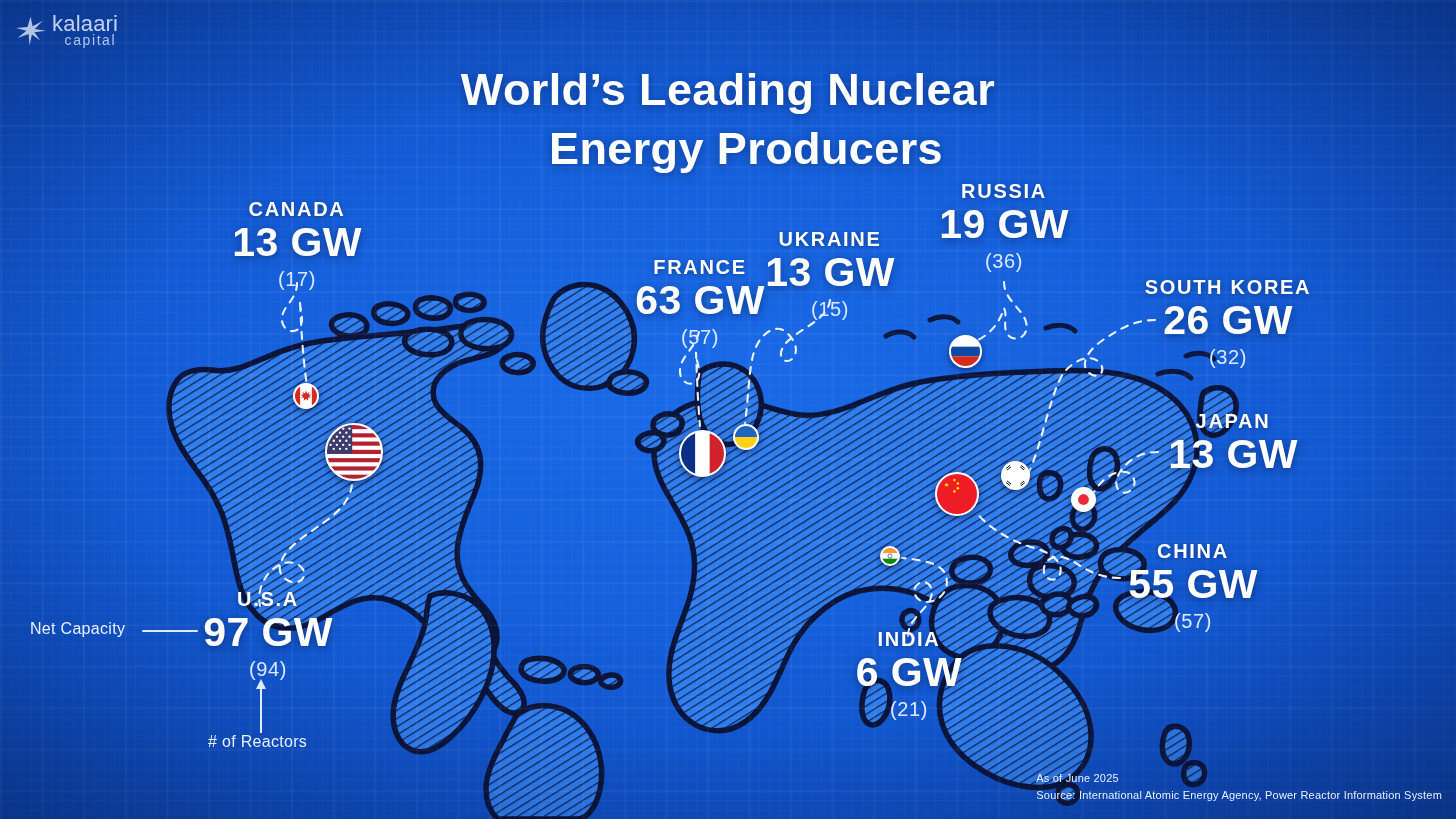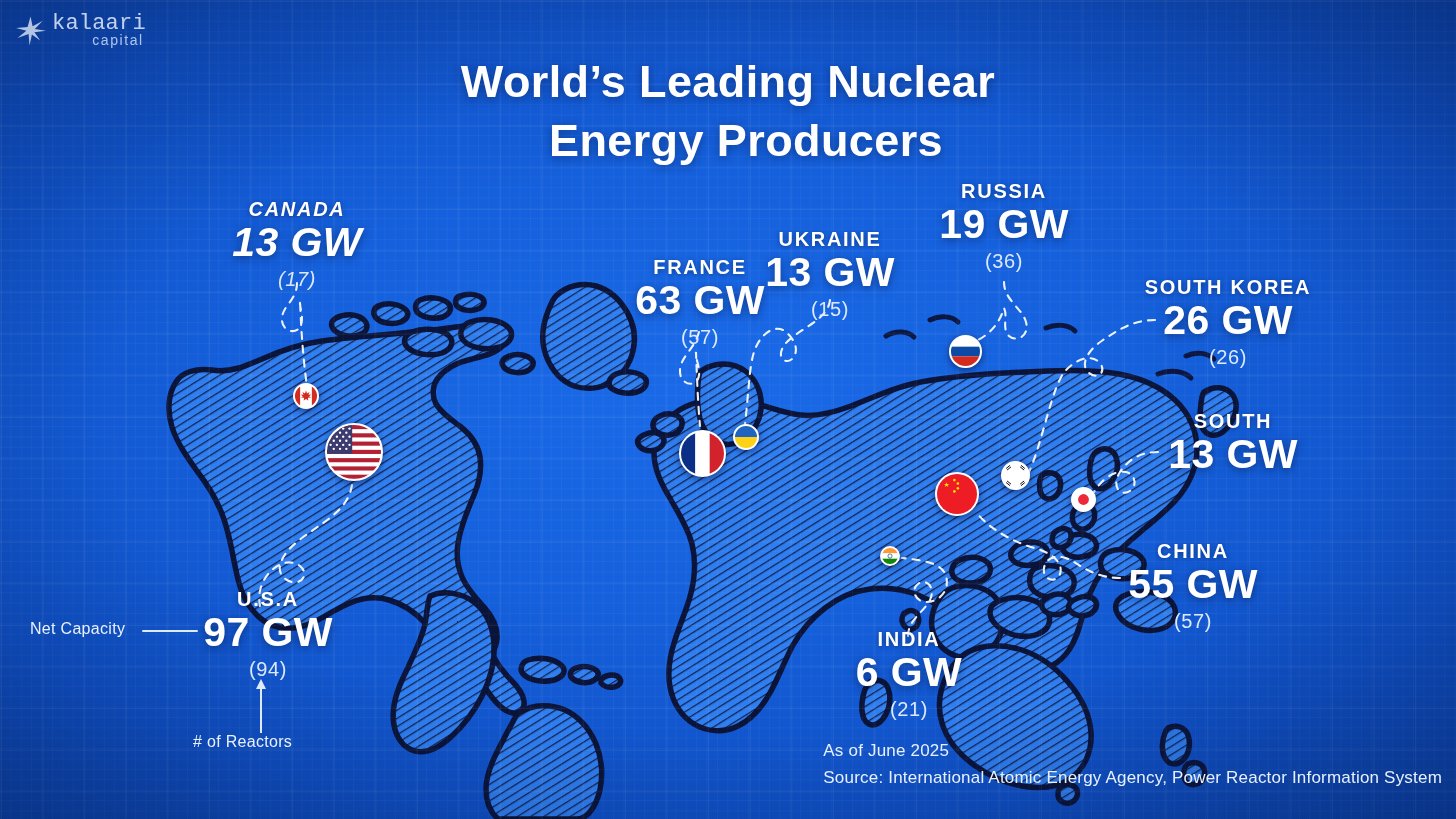--- a/index.html
+++ b/index.html
@@ -36,30 +36,30 @@
   
   #logo {
     position:absolute; left:14px; top:14px;
     display:flex; align-items:center; gap:4px;
     opacity:.82;
   }
   #logo svg { display:block; }
   #logo .wordmark { display:flex; flex-direction:column; line-height:.95; }
   #logo .kal {
     font-size:22px; font-weight:400; color:#eaf2ff; letter-spacing:.2px;
-    font-family:Liberation Mono, monospace;
+    font-family:Liberation Sans, sans-serif;
   }
   #logo .cap {
     font-size:14px; color:#cfe0fb; letter-spacing:1.6px; text-align:right;
     margin-top:-1px; padding-right:2px;
   }
 
   
   #title {
-    position:absolute; left:0; right:0; top:52px;
+    position:absolute; left:0; right:0; top:60px;
     text-align:center; color:#ffffff;
     font-size:45px; font-weight:700; letter-spacing:.4px; line-height:1.32;
     text-shadow:0 2px 10px rgba(2,20,60,.45);
   }
   #title .l2 { display:block;margin-left:36px; }
 
   
   #map { position:absolute; left:0; top:0; width:1456px; height:819px; }
 
   
@@ -90,22 +90,22 @@
     position:absolute; color:#e9f1fd; font-size:16px; letter-spacing:.3px;
     white-space:nowrap;
   }
   #net-cap-line {
     position:absolute; height:2px; background:#dfeaf9; border-radius:1px;
   }
   #reactor-arrow { position:absolute; }
 
   
   #footer {
-    position:absolute; right:14px; bottom:28px; text-align:left;
-    color:#e7f0fd; font-size:17px; line-height:1.6; letter-spacing:.2px;
+    position:absolute; right:14px; bottom:14px; text-align:left;
+    color:#e7f0fd; font-size:11px; line-height:1.6; letter-spacing:.2px;
   }
 </style>
 </head>
 <body>
 
 <div id="stage">
 
   <svg id="map" viewBox="0 0 1456 819" preserveAspectRatio="none" aria-hidden="true">
     <defs>
       <pattern id="hatch" width="7" height="7" patternTransform="rotate(58)" patternUnits="userSpaceOnUse">
@@ -369,21 +369,21 @@
 
   <div class="flag" style="left:880px;top:546px;width:20px;height:20px;">
     <svg viewBox="0 0 24 24" preserveAspectRatio="xMidYMid slice">
       <rect width="24" height="8" fill="#ff9933"></rect>
       <rect y="8" width="24" height="8" fill="#fff"></rect>
       <rect y="16" width="24" height="8" fill="#138808"></rect>
       <circle cx="12" cy="12" r="3.1" fill="none" stroke="#0a3b8c" stroke-width="1"></circle>
     </svg>
   </div>
 
-  <div class="label" style="left:197px;top:198px;width:200px;font-style:italic;">
+  <div class="label" style="left:197px;top:198px;width:200px;">
     <div class="country">CANADA</div>
     <div class="gw">13 GW</div>
     <div class="reactors">(17)</div>
   </div>
 
   <div class="label" style="left:600px;top:256px;width:200px;">
     <div class="country">FRANCE</div>
     <div class="gw">63 GW</div>
     <div class="reactors">(57)</div>
   </div>
@@ -396,25 +396,25 @@
 
   <div class="label" style="left:916px;top:180px;width:176px;">
     <div class="country">RUSSIA</div>
     <div class="gw">19 GW</div>
     <div class="reactors">(36)</div>
   </div>
 
   <div class="label" style="left:1125px;top:276px;width:206px;">
     <div class="country">SOUTH KOREA</div>
     <div class="gw">26 GW</div>
-    <div class="reactors">(26)</div>
+    <div class="reactors">(32)</div>
   </div>
 
   <div class="label" style="left:1143px;top:410px;width:180px;">
-    <div class="country">SOUTH</div>
+    <div class="country">JAPAN</div>
     <div class="gw">13 GW</div>
   </div>
 
   <div class="label" style="left:1097px;top:540px;width:192px;">
     <div class="country">CHINA</div>
     <div class="gw">55 GW</div>
     <div class="reactors">(57)</div>
   </div>
 
   <div class="label" style="left:828px;top:628px;width:162px;">
@@ -425,21 +425,21 @@
 
   <div class="label" style="left:178px;top:588px;width:180px;">
     <div class="country">U.S.A</div>
     <div class="gw">97 GW</div>
     <div class="reactors">(94)</div>
   </div>
 
   <div class="anno" style="left:30px;top:620px;">Net Capacity</div>
   <div id="net-cap-line" style="left:142px;top:630px;width:56px;"></div>
 
-  <div class="anno" style="left:193px;top:733px;"># of Reactors</div>
+  <div class="anno" style="left:208px;top:733px;"># of Reactors</div>
   <svg id="reactor-arrow" style="left:250px;top:677px;" width="22" height="56" viewBox="0 0 22 56">
     <line x1="11" y1="56" x2="11" y2="8" stroke="#dfeaf9" stroke-width="2"></line>
     <path d="M11,2 L16,12 L6,12 Z" fill="#dfeaf9"></path>
   </svg>
 
   <div id="footer">
     <div>As of June 2025</div>
     <div>Source: International Atomic Energy Agency, Power Reactor Information System</div>
   </div>
 

